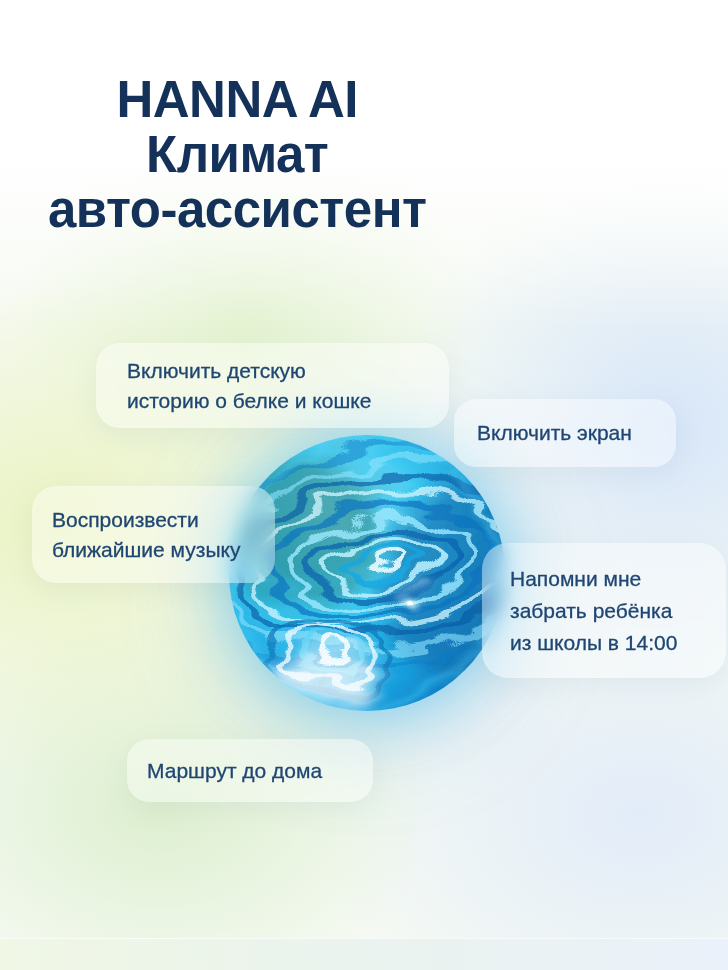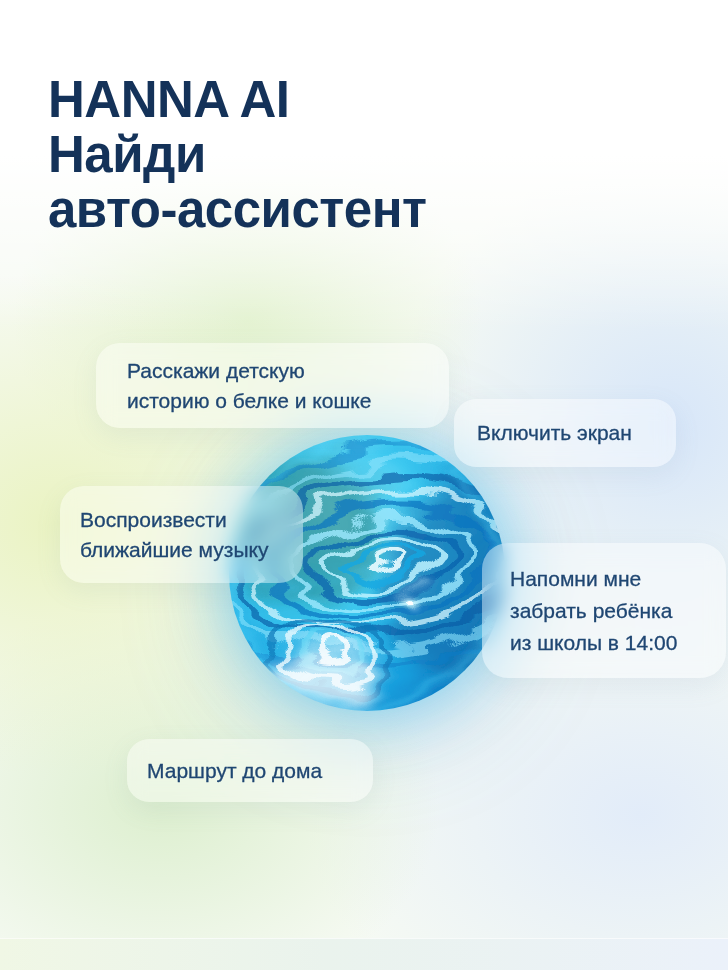--- a/index.html
+++ b/index.html
@@ -29,20 +29,21 @@
   .title-block {
     position: absolute;
     left: 48px;
     top: 72px;
     z-index: 3;
     color: #143259;
     font-weight: bold;
     font-size: 51px;
     line-height: 55px;
     letter-spacing: -0.5px;
+    text-align: center;
   }
 
   
   .orb-wrap {
     position: absolute;
     left: 225px;
     top: 431px;
     width: 284px;
     height: 284px;
     z-index: 1;
@@ -62,21 +63,21 @@
     color: #1f4672;
     font-size: 21px;
     font-weight: 500;
     -webkit-text-stroke: 0.3px currentColor;
   }
   .bubble .lines { display: block; }
   .bubble .line { display: block; white-space: nowrap; }
 
   .bubble-story   { left:  96px; top: 343px; width: 322px; height:  85px; border-radius: 24px; padding-left: 31px; line-height: 30px; }
   .bubble-screen  { left: 454px; top: 399px; width: 199px; height:  68px; border-radius: 22px; padding-left: 23px; line-height: 24px; }
-  .bubble-music   { left:  32px; top: 486px; width: 223px; height:  97px; border-radius: 24px; padding-left: 20px; line-height: 30px; margin-left: 28px; }
+  .bubble-music   { left:  32px; top: 486px; width: 223px; height:  97px; border-radius: 24px; padding-left: 20px; line-height: 30px; }
   .bubble-remind  { left: 482px; top: 543px; width: 216px; height: 135px; border-radius: 26px; padding-left: 28px; line-height: 32px; }
   .bubble-climate { left:  52px; top: 640px; width: 231px; height:  81px; border-radius: 24px; padding-left: 30px; line-height: 30px; }
   .bubble-route   { left: 127px; top: 739px; width: 226px; height:  63px; border-radius: 22px; padding-left: 20px; line-height: 24px; }
   .bubble-find    { left: 433px; top: 730px; width: 234px; height: 122px; border-radius: 26px; padding-left: 16px; line-height: 31px; }
 
   
   .bottom-band {
     position: absolute;
     left: 0;
     top: 938px;
@@ -87,21 +88,21 @@
     border-top: 1px solid rgba(255,255,255,0.65);
   }
 </style>
 </head>
 <body>
 
 <div class="poster">
 
   <div class="title-block">
     <div>HANNA AI</div>
-    <div>Найди</div>
+    <div>Климат</div>
     <div>авто-ассистент</div>
   </div>
 
   <div class="orb-wrap">
     <svg width="284" height="284" viewBox="0 0 284 284">
       <defs>
         <radialGradient id="baseG" cx="38%" cy="32%" r="92%">
           <stop offset="0%" stop-color="#8eeafe"></stop>
           <stop offset="30%" stop-color="#3cc8f0"></stop>
           <stop offset="60%" stop-color="#189fdd"></stop>
@@ -157,21 +158,21 @@
           <ellipse cx="92" cy="248" rx="56" ry="28" fill="#ffffff" opacity="0.75" filter="url(#soft)"></ellipse>
 
           <circle cx="142" cy="142" r="134" fill="none" stroke="#54dcff" stroke-width="6" opacity="0.5" filter="url(#soft2)"></circle>
         </g>
       </g>
     </svg>
   </div>
 
   <div class="bubble bubble-story">
     <span class="lines">
-      <span class="line">Расскажи детскую</span>
+      <span class="line">Включить детскую</span>
       <span class="line">историю о белке и кошке</span>
     </span>
   </div>
 
   <div class="bubble bubble-screen">
     <span class="lines">
       <span class="line">Включить экран</span>
     </span>
   </div>
 

